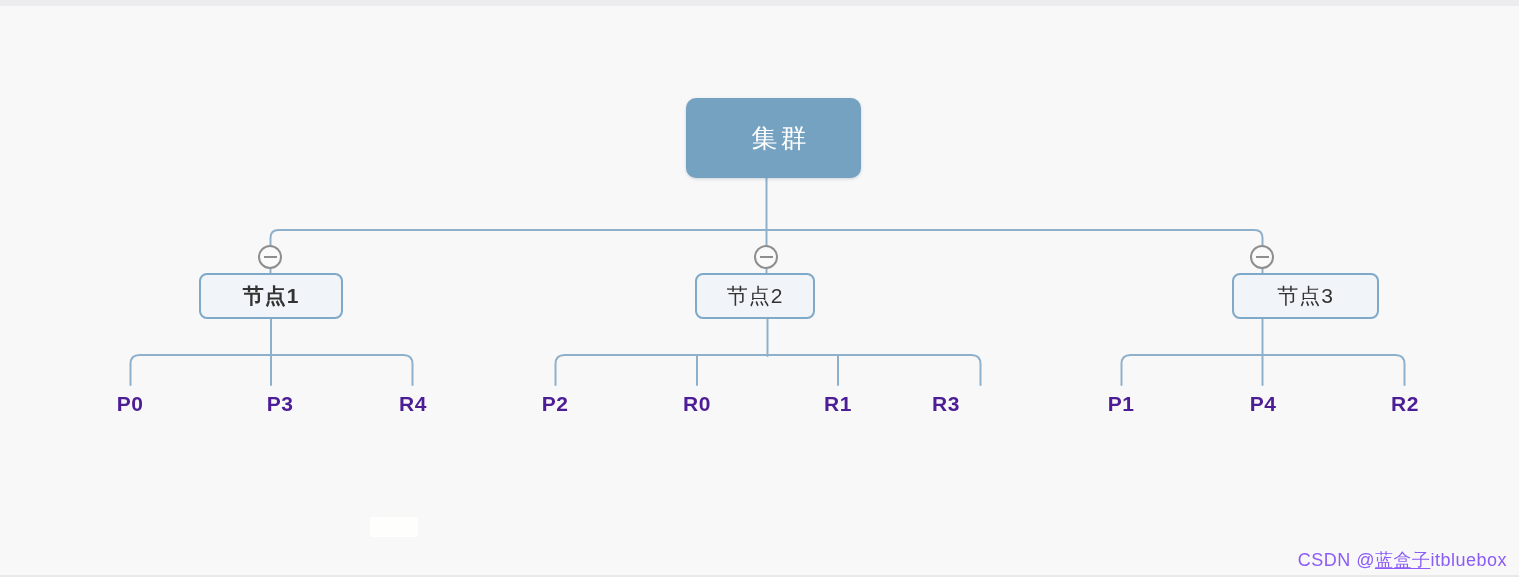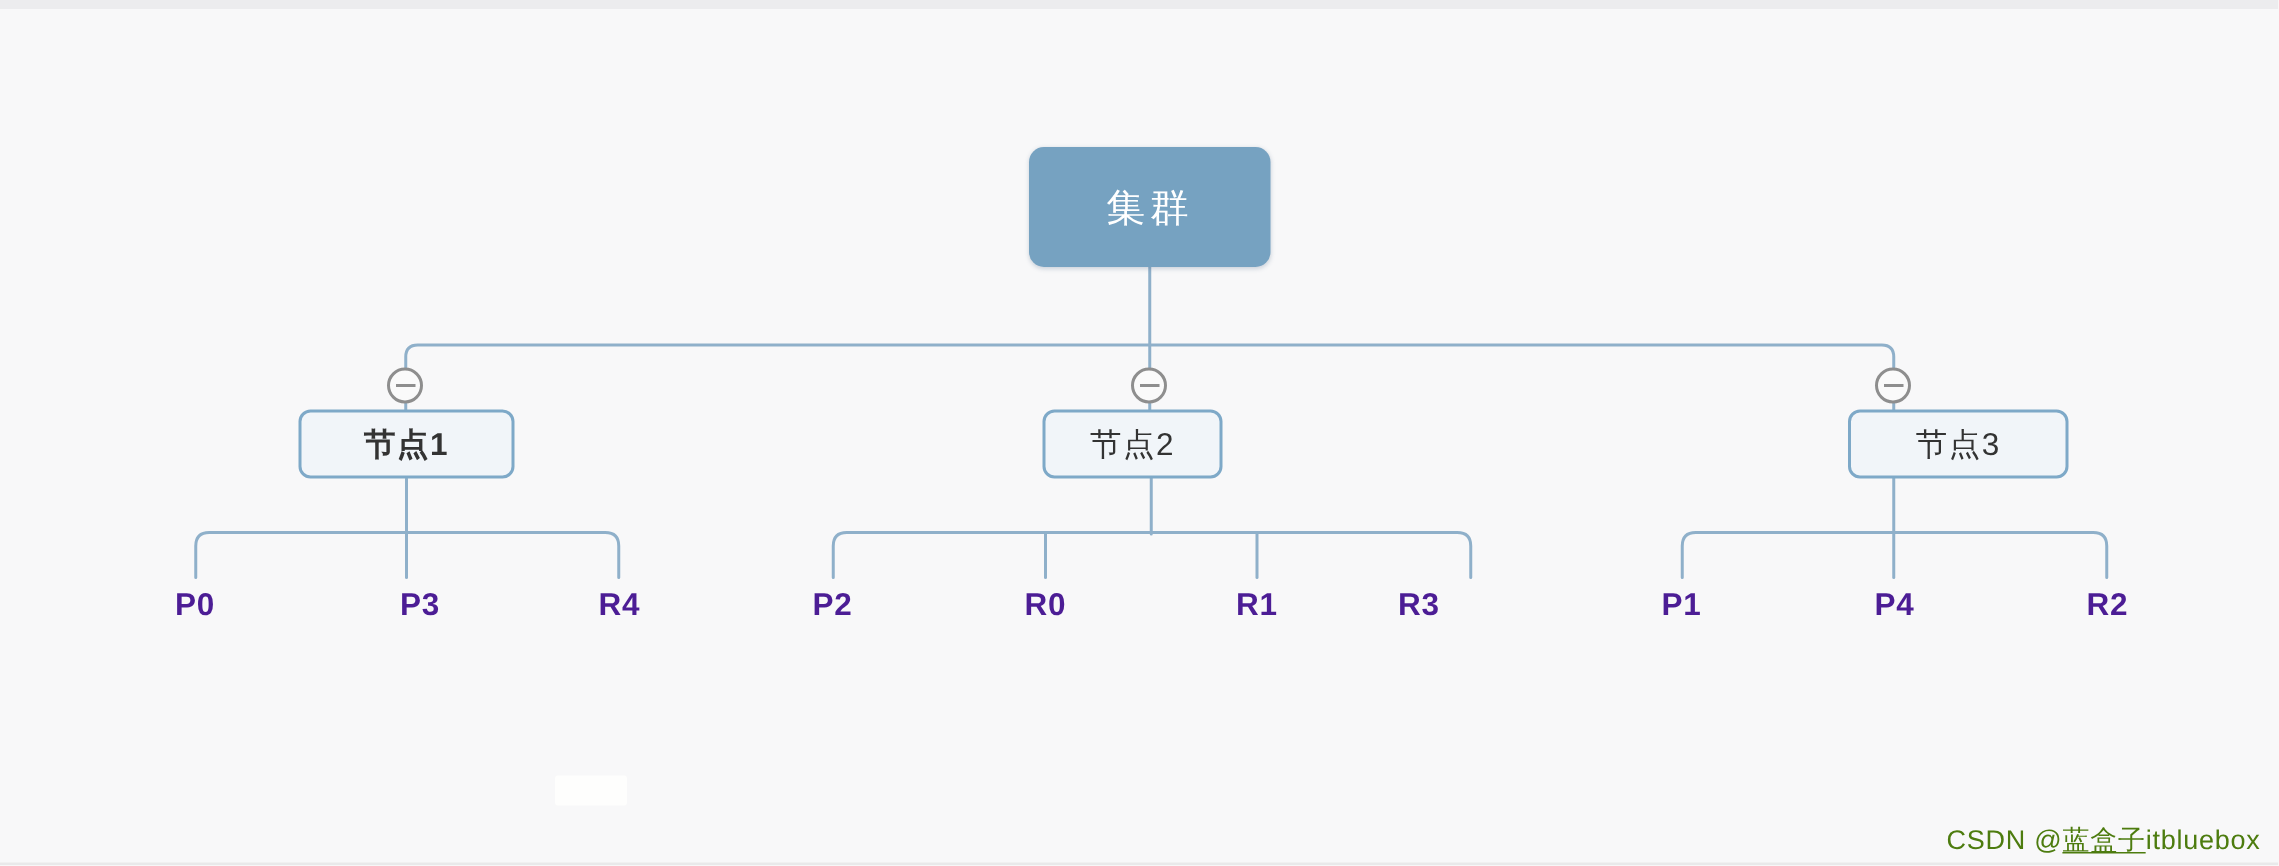--- a/index.html
+++ b/index.html
@@ -14,20 +14,21 @@
   svg.connectors { position:absolute; top:0; left:0; width:1519px; height:577px; }
   svg.connectors path { stroke:#8fb0ca; stroke-width:2; fill:none; stroke-linecap:round; }
 
   .root-node {
     position:absolute; left:686px; top:98px; width:161px; height:80px;
     background:#76a2c1; border-radius:10px;
     display:flex; align-items:center; justify-content:center;
     color:#ffffff; font-size:26px; font-weight:500; letter-spacing:3px;
     box-shadow:0 1px 3px rgba(70,100,130,0.25);
     cursor:pointer;
+    padding-left:14px;
   }
   .branch-node {
     position:absolute; top:273px; height:46px; box-sizing:border-box;
     background:#f1f5f9; border:2px solid #7ea9c8; border-radius:8px;
     display:flex; align-items:center; justify-content:center;
     color:#333333; font-size:21px; letter-spacing:1px;
     cursor:pointer;
   }
   #node-0 { left:199px;  width:144px;font-weight:bold; }
   #node-1 { left:695px;  width:120px; }
@@ -47,21 +48,21 @@
   .leaf {
     position:absolute; top:392px; transform:translateX(-50%);
     font-size:21px; font-weight:600; color:#4c1d95; letter-spacing:0.5px;
     cursor:pointer;
   }
 
   .blob { position:absolute; left:370px; top:517px; width:48px; height:20px; background:#fefefd; border-radius:2px; }
 
   .watermark {
     position:absolute; right:12px; bottom:5px;
-    font-size:18px; color:#4d7c0f; letter-spacing:0.5px;
+    font-size:18px; color:#8b5cf6; letter-spacing:0.5px;
   }
   .watermark .u { text-decoration:underline; text-underline-offset:2px; }
 </style>
 </head>
 <body>
 
 <div class="canvas">
   <div class="topstrip"></div>
 
   <svg class="connectors" viewBox="0 0 1519 577" xmlns="http://www.w3.org/2000/svg">

